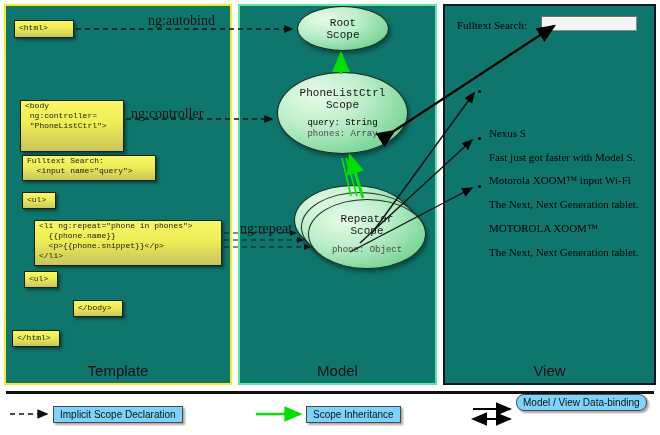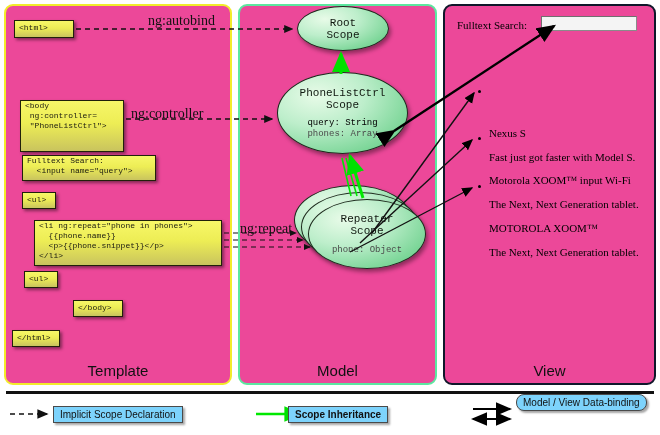--- a/index.html
+++ b/index.html
@@ -6,21 +6,21 @@
   body{
     width:660px;height:435px;
     background:#ffffff;
     font-family:"Liberation Sans", sans-serif;
     overflow:hidden;
     position:relative;
   }
   #root{position:absolute;left:0;top:0;width:660px;height:435px;}
 
   
-  .panel{position:absolute;background:#ec4899;box-sizing:border-box;border-radius:9px;}
+  .panel{position:absolute;background:#0f766e;box-sizing:border-box;}
   .panel-template{left:4px;  top:4px; width:228px; height:381px; border:2px solid #f2ec2a;}
   .panel-model   {left:238px;top:4px; width:199px; height:381px; border:2px solid #5ce8a0;}
   .panel-view    {left:443px;top:4px; width:213px; height:381px; border:2px solid #0f172a;}
 
   .panel-label{
     position:absolute;bottom:4px;left:0;width:100%;
     text-align:center;font-size:15px;color:#111;
     font-family:"Liberation Sans", sans-serif;
   }
 
@@ -193,16 +193,16 @@
     <line x1="10" y1="414" x2="47" y2="414" stroke="#111" stroke-width="1.6" stroke-dasharray="5,4" marker-end="url(#ah)"></line>
     <line x1="256" y1="414" x2="300" y2="414" stroke="#00e800" stroke-width="2.6" marker-end="url(#ahg)"></line>
     <line x1="473" y1="409" x2="510" y2="409" stroke="#000" stroke-width="2" marker-end="url(#ahb)"></line>
     <line x1="510" y1="419" x2="473" y2="419" stroke="#000" stroke-width="2" marker-end="url(#ahb)"></line>
     <line x1="473" y1="419" x2="510" y2="419" stroke="#000" stroke-width="2" marker-end="url(#ahb)"></line>
   </svg>
 
   <div class="legend-rule"></div>
 
   <div class="legbox" style="left:53px;top:406px;">Implicit Scope Declaration</div>
-  <div class="legbox" style="left:288px;top:406px;font-weight:bold;">Scope Inheritance</div>
+  <div class="legbox" style="left:306px;top:406px;">Scope Inheritance</div>
   <div class="legbox" style="left:516px;top:394px;border-radius:8px;">Model / View Data-binding</div>
 
 </div>
 
 </body></html>

